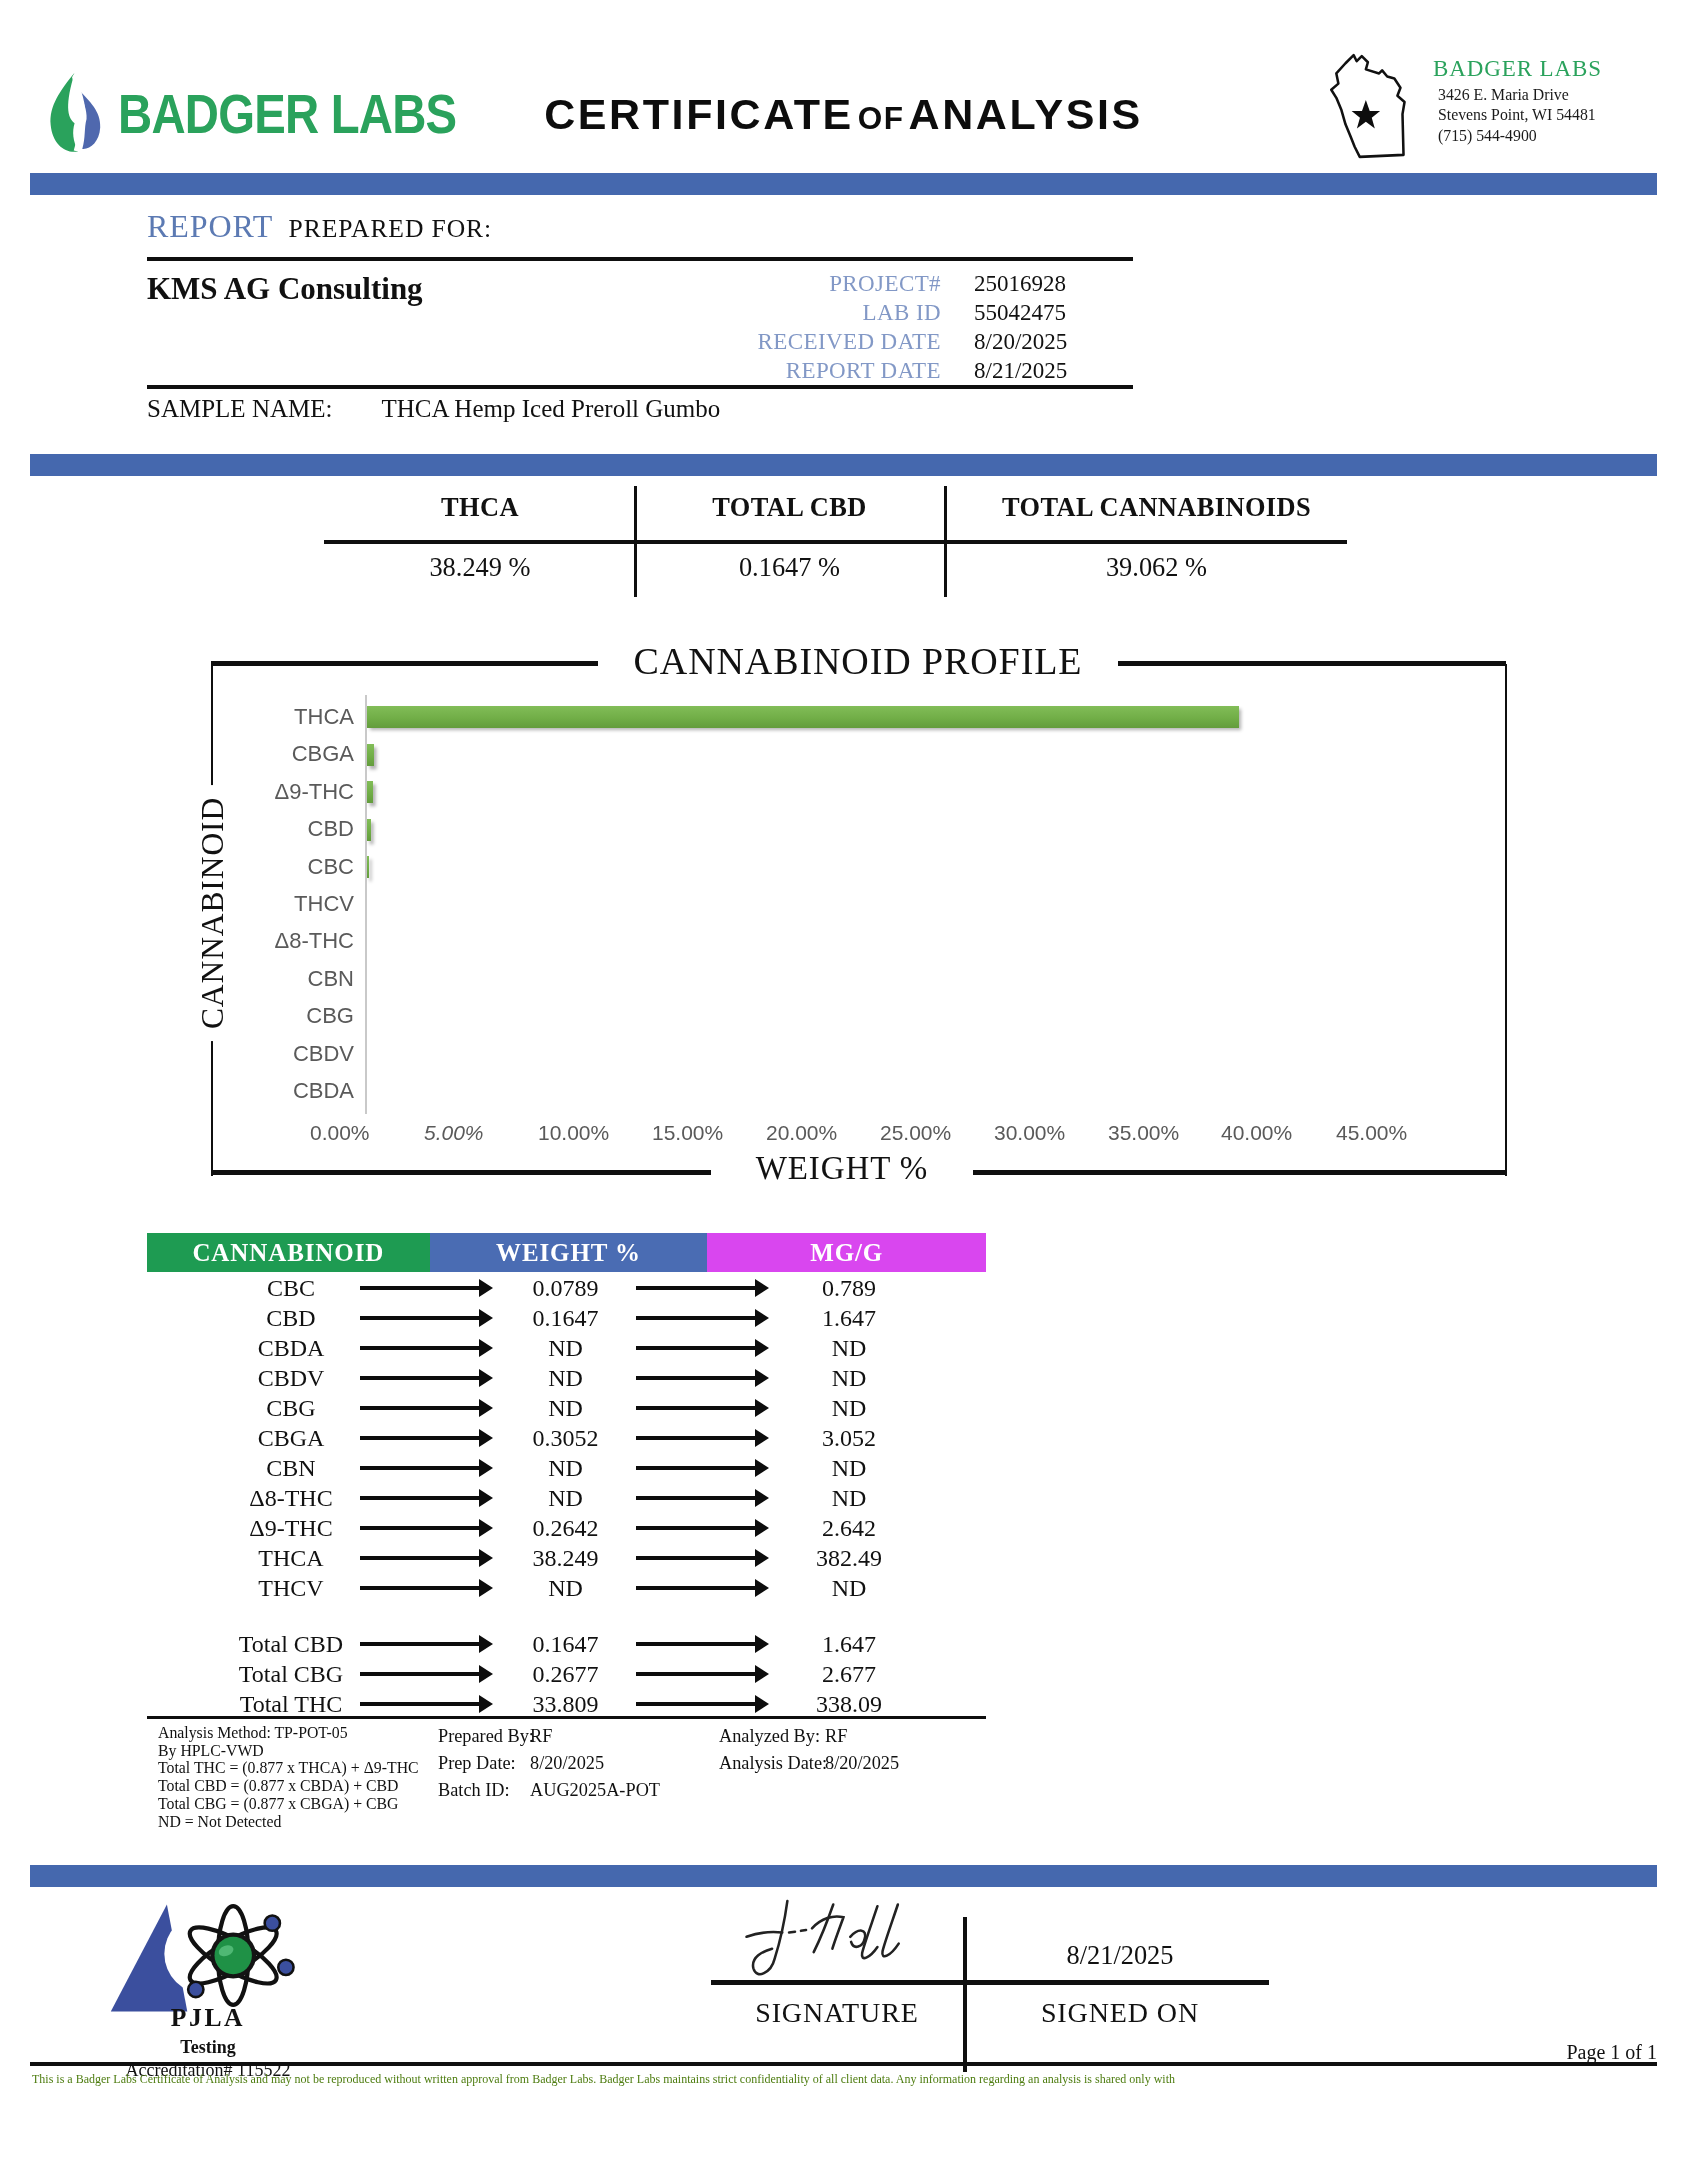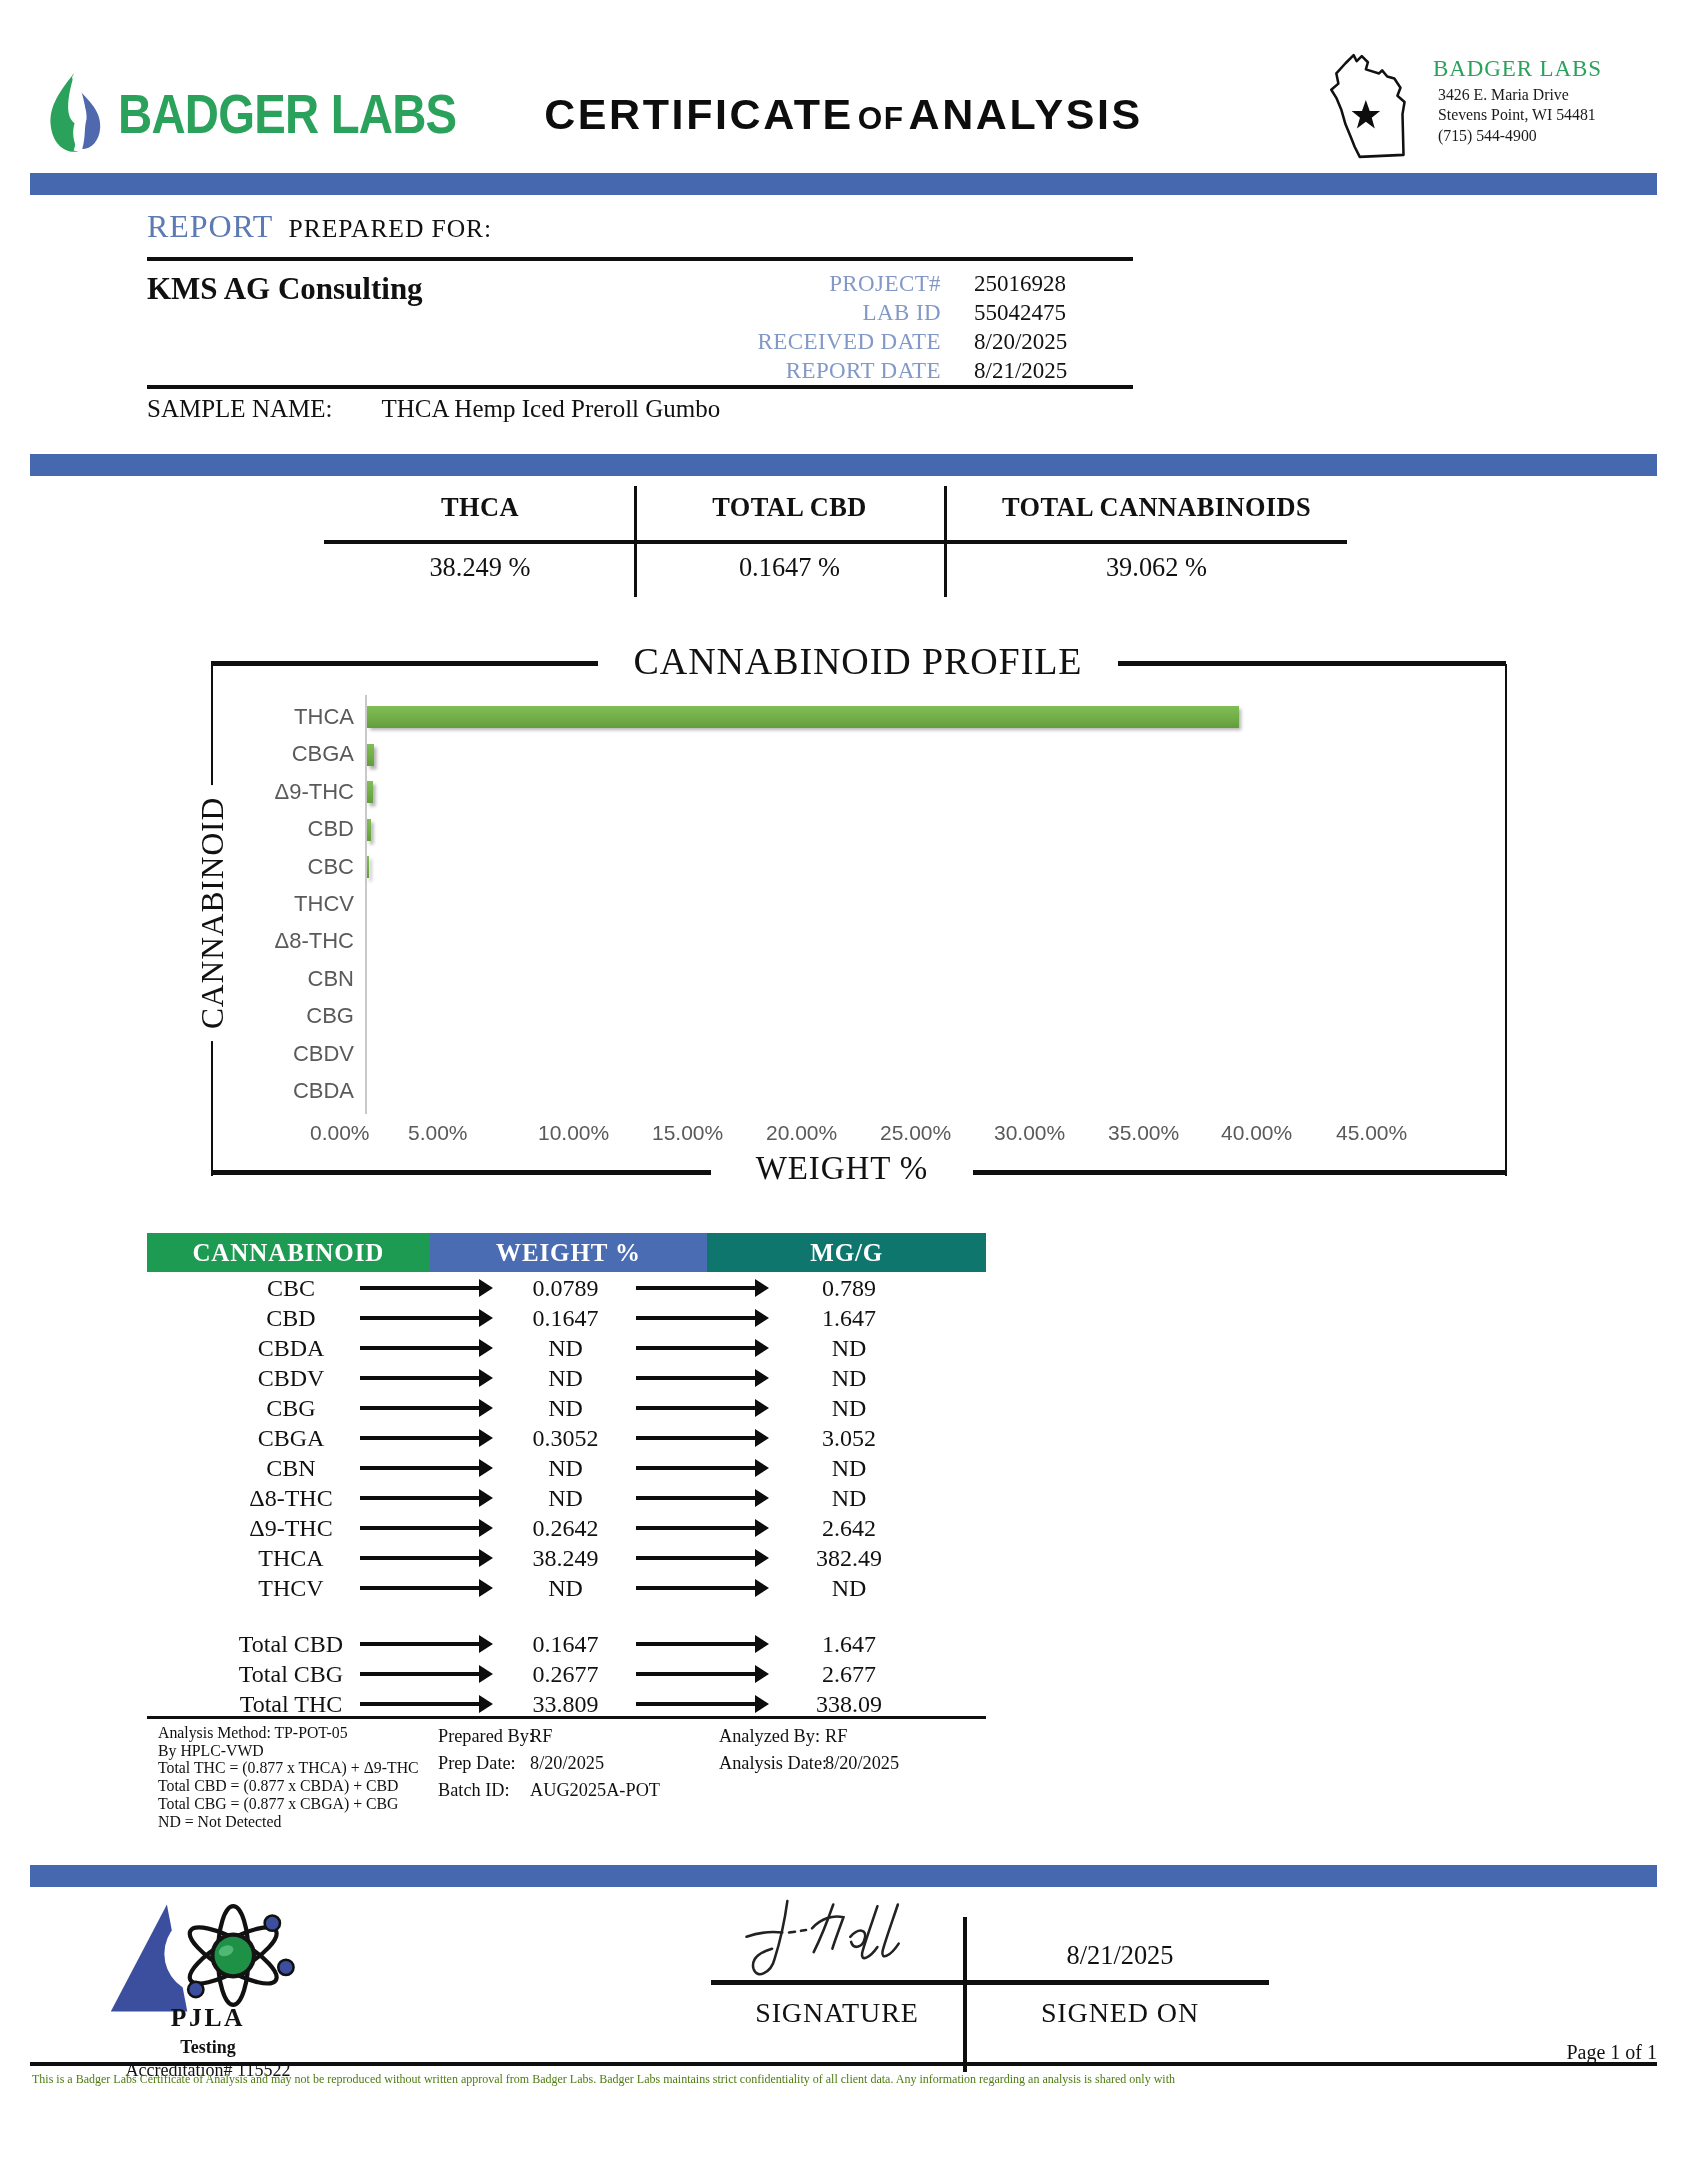--- a/index.html
+++ b/index.html
@@ -180,38 +180,38 @@
     </div>
   <div id="bars">
       <div class="hbar" style="top: 706px; width: 872px;"></div>
       <div class="hbar" style="top: 744px; width: 7px;"></div>
       <div class="hbar" style="top: 781px; width: 6px;"></div>
       <div class="hbar" style="top: 819px; width: 3.7px;"></div>
       <div class="hbar" style="top: 856px; width: 1.8px;"></div>
     </div>
   <div id="ticks">
       <div class="xtick" style="left: 310px;">0.00%</div>
-      <div class="xtick" style="left: 408px;">5.00%</div>
+      <div class="xtick" style="left: 424px; font-style: italic;">5.00%</div>
       <div class="xtick" style="left: 538px;">10.00%</div>
       <div class="xtick" style="left: 652px;">15.00%</div>
       <div class="xtick" style="left: 766px;">20.00%</div>
       <div class="xtick" style="left: 880px;">25.00%</div>
       <div class="xtick" style="left: 994px;">30.00%</div>
       <div class="xtick" style="left: 1108px;">35.00%</div>
       <div class="xtick" style="left: 1221px;">40.00%</div>
       <div class="xtick" style="left: 1336px;">45.00%</div>
     </div>
   <div class="hline" style="left:211px;top:1170px;width:500px;height:5.1px;"></div>
   <div class="hline" style="left:973px;top:1170px;width:533px;height:5.1px;"></div>
   <div class="abs ctr" id="chart-xlabel">WEIGHT %</div>
 
   <div class="abs" id="tbl-header">
     <div class="th-cell" style="width: 283px; background: rgb(30, 155, 82);">CANNABINOID</div>
     <div class="th-cell" style="width: 278px; background: rgb(74, 108, 179);">WEIGHT %</div>
-    <div class="th-cell" style="width: 279px; background: #0f766e;">MG/G</div>
+    <div class="th-cell" style="width: 279px; background: #d946ef;">MG/G</div>
   </div>
   <div class="abs" id="tbl-rows">
       <div class="t-row">
         <div class="t-label">CBC</div>
         <div class="arr arr-1"></div>
         <div class="t-val1">0.0789</div>
         <div class="arr arr-2"></div>
         <div class="t-val2">0.789</div>
       </div>
       <div class="t-row">

